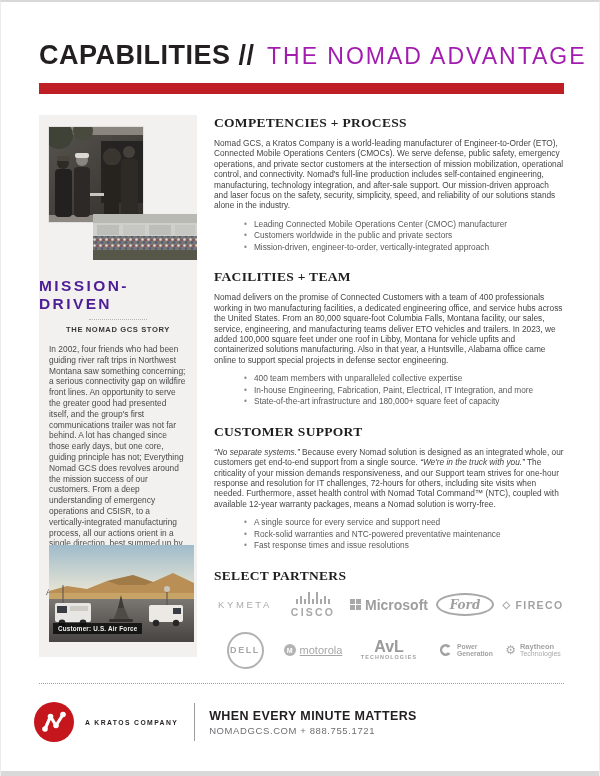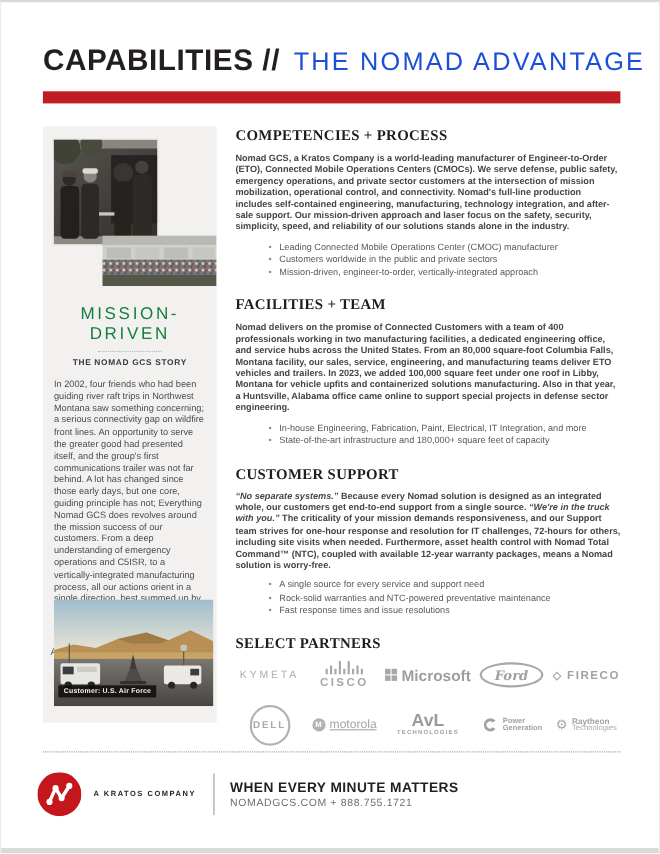--- a/index.html
+++ b/index.html
@@ -8,45 +8,45 @@
   .page{
     position:relative; width:600px; height:776px; margin:0 auto;
     background:#ffffff; overflow:hidden;
     border-top:2px solid #d8d8d8; border-left:1px solid #ececec; border-right:1px solid #ececec;
   }
   .page::after{ content:""; position:absolute; left:0; right:0; bottom:0; height:5px; background:#d9d9d9; }
 
   
   .header{ margin:38px 35px 0 38px; white-space:nowrap; }
   .title-bold{ font-size:27px; font-weight:800; color:#231f20; letter-spacing:.5px; }
-  .title-light{ font-size:23px; font-weight:400; color:#1d4ed8; letter-spacing:2px; margin-left:8px; }
+  .title-light{ font-size:23px; font-weight:400; color:#a21caf; letter-spacing:2px; margin-left:8px; }
   .red-bar{ height:11px; margin:12px 35px 0 38px; background:#bf1e24; }
 
   
   .columns{ display:flex; gap:17px; margin:21px 35px 0 38px; }
 
   
   .sidebar{ position:relative; width:158px; min-width:158px; height:542px; background:#f2f1ef; overflow:hidden; }
   .collage{ position:relative; height:150px; }
   .photo1{ position:absolute; left:10px; top:12px; width:94px; height:95px; box-shadow:0 0 0 1px #e2e1df; }
   .photo2{ position:absolute; left:54px; top:99px; width:104px; height:46px; }
-  .mission-h{ margin-top:12px; text-align:center; font-size:15.5px; font-weight:400; letter-spacing:2.4px; color:#15803d; }
+  .mission-h{ margin-top:12px; font-size:15.5px; font-weight:700; letter-spacing:2.4px; color:#4c1d95; }
   .mission-div{ width:58px; margin:6px auto 5px; border-top:1px dotted #b7b6b4; }
   .story-h{ text-align:center; font-size:7.6px; font-weight:800; letter-spacing:.6px; color:#39393b; }
   .story-text{ margin:10px 10px 0 10px; font-size:8.4px; line-height:10.8px; color:#4b4b4d; font-weight:500; }
   .promise{ margin:13px 4px 0; text-align:center; font-size:9px; line-height:13px; color:#5a5a5c; font-weight:500; }
   .af-photo{ position:absolute; left:10px; top:430px; width:145px; height:97px; }
   .af-photo svg{ display:block; }
   .af-caption{ position:absolute; left:4px; bottom:8px; background:rgba(10,10,10,.82); color:#f2f2f0; font-size:6.3px; font-weight:700; padding:2px 5px; letter-spacing:.2px; }
 
   
   .main{ flex:1; min-width:0; }
   .section{ margin-bottom:16px; }
   .sec-h{ font-size:13.5px; font-weight:800; color:#1e1e1f; letter-spacing:.3px; margin-bottom:7px;font-family:Liberation Serif, serif; }
-  .sec-p{ font-size:8.3px; line-height:10.4px; color:#454547;font-weight:bold; }
+  .sec-p{ font-size:8.3px; line-height:10.4px; color:#454547; }
   .sec-p .it{ font-style:italic; }
   .bullets{ margin:8px 0 0 30px; }
   .bullet{ display:flex; gap:7px; font-size:8.3px; line-height:11.5px; color:#58595b; }
   .bullet::before{ content:"•"; color:#8a8a8c; }
 
   
   .partners-grid{
     margin-top:8px; display:grid; grid-template-columns:repeat(5,1fr);
     row-gap:14px; column-gap:6px; align-items:center; justify-items:center; color:#a8a8a8;
   }
@@ -212,20 +212,21 @@
           <div class="bullet">Leading Connected Mobile Operations Center (CMOC) manufacturer</div>
           <div class="bullet">Customers worldwide in the public and private sectors</div>
           <div class="bullet">Mission-driven, engineer-to-order, vertically-integrated approach</div>
         </div>
       </section>
 
       <section class="section">
         <h2 class="sec-h">FACILITIES + TEAM</h2>
         <p class="sec-p">Nomad delivers on the promise of Connected Customers with a team of 400 professionals working in two manufacturing facilities, a dedicated engineering office, and service hubs across the United States. From an 80,000 square-foot Columbia Falls, Montana facility, our sales, service, engineering, and manufacturing teams deliver ETO vehicles and trailers. In 2023, we added 100,000 square feet under one roof in Libby, Montana for vehicle upfits and containerized solutions manufacturing. Also in that year, a Huntsville, Alabama office came online to support special projects in defense sector engineering.</p>
         <div class="bullets">
+          <div class="bullet">400 team members with unparalleled collective expertise</div>
           <div class="bullet">In-house Engineering, Fabrication, Paint, Electrical, IT Integration, and more</div>
           <div class="bullet">State-of-the-art infrastructure and 180,000+ square feet of capacity</div>
         </div>
       </section>
 
       <section class="section">
         <h2 class="sec-h">CUSTOMER SUPPORT</h2>
         <p class="sec-p"><span class="it">“No separate systems.”</span><span> Because every Nomad solution is designed as an integrated whole, our customers get end-to-end support from a single source. </span><span class="it">“We're in the truck with you.”</span><span> The criticality of your mission demands responsiveness, and our Support team strives for one-hour response and resolution for IT challenges, 72-hours for others, including site visits when needed. Furthermore, asset health control with Nomad Total Command™ (NTC), coupled with available 12-year warranty packages, means a Nomad solution is worry-free.</span></p>
         <div class="bullets">
           <div class="bullet">A single source for every service and support need</div>

